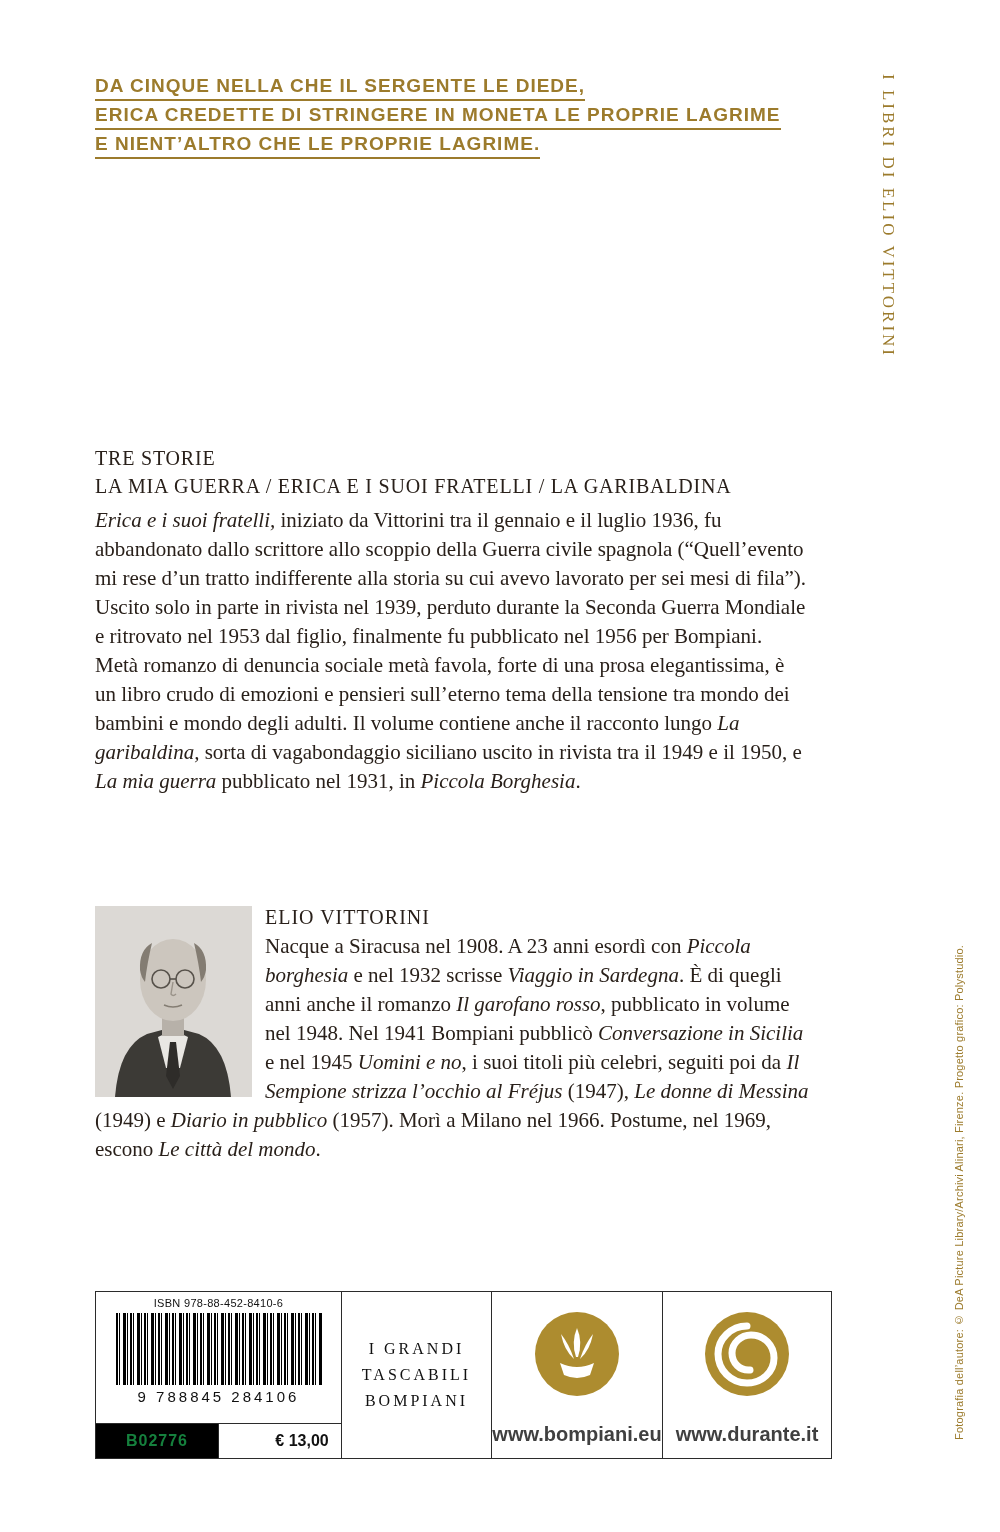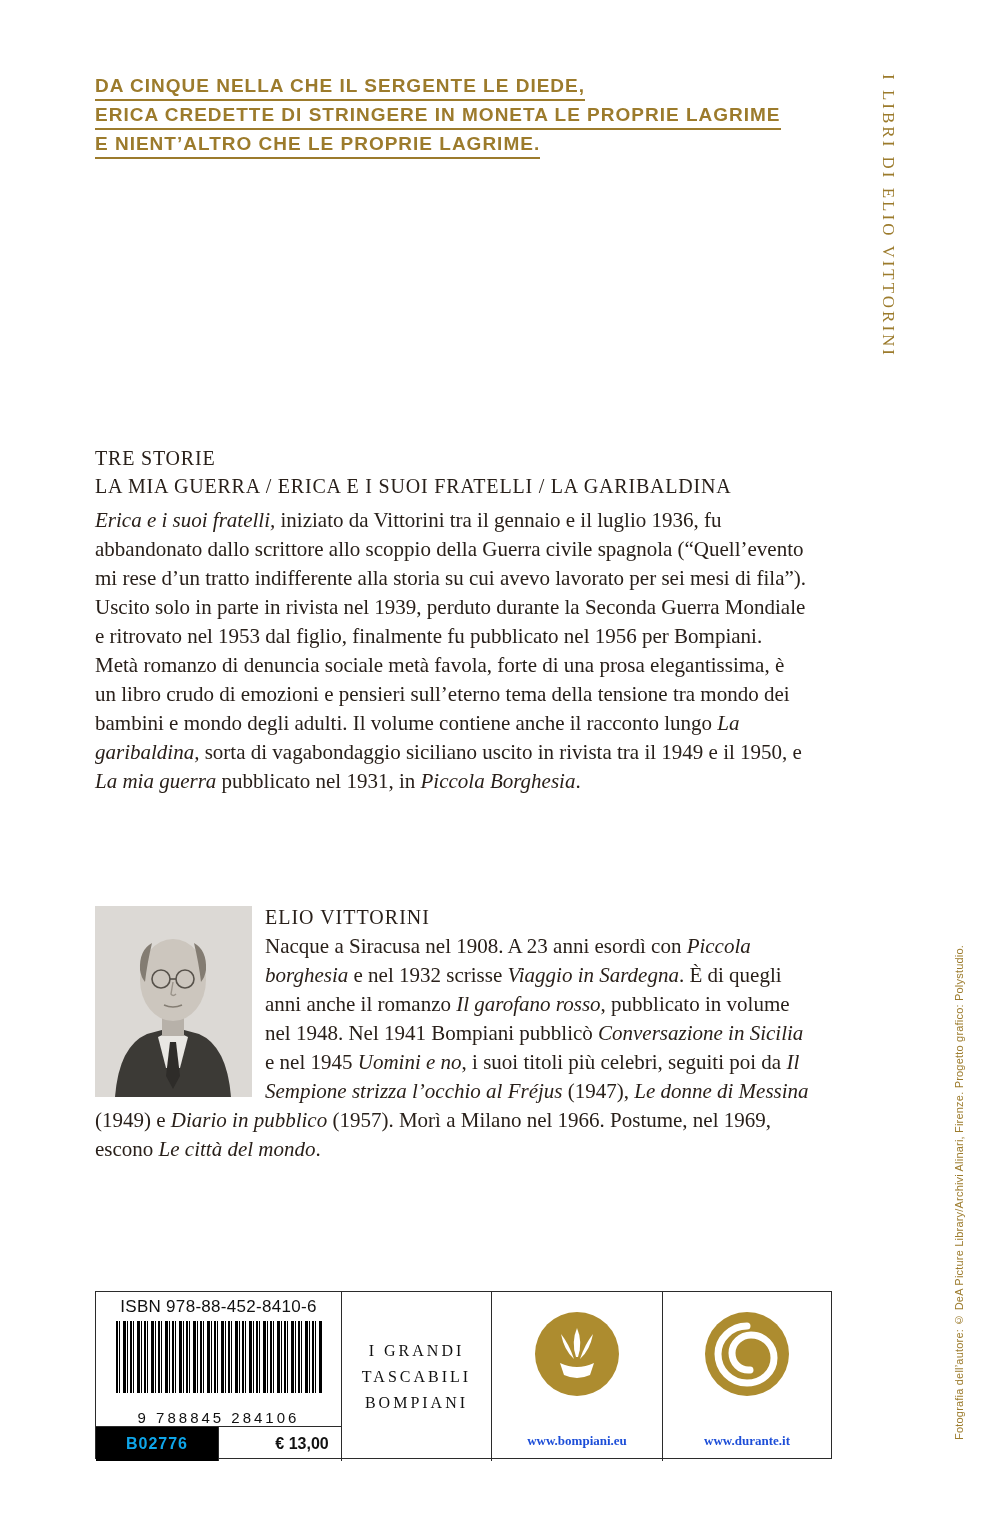--- a/index.html
+++ b/index.html
@@ -34,34 +34,34 @@
   .author-name{font-size:20px;letter-spacing:1px;line-height:29px;}
 
   
   .footer{position:absolute;left:95px;top:1291px;width:737px;height:168px;box-sizing:border-box;
      border:1px solid #2b2b2b;display:grid;grid-template-columns:245px 150px 171px 1fr;
      font-family:"Liberation Sans",sans-serif;color:#111;}
   .fcell{border-left:1px solid #2b2b2b;box-sizing:border-box;}
   .fcell.first{border-left:none;}
   .isbn-cell{display:flex;flex-direction:column;}
   .isbn-top{flex:1;display:flex;flex-direction:column;align-items:center;padding-top:5px;}
-  .isbn-label{font-size:17px;letter-spacing:.3px;}
+  .isbn-label{font-size:11px;letter-spacing:.3px;}
   .barcode{width:206px;height:72px;margin-top:4px;
      background:repeating-linear-gradient(90deg,#000 0 2px,#fff 2px 3px,#000 3px 4px,#fff 4px 7px,#000 7px 10px,#fff 10px 11px,#000 11px 12px,#fff 12px 14px);}
-  .barcode-digits{font-size:15px;letter-spacing:3px;margin-top:16px;}
+  .barcode-digits{font-size:15px;letter-spacing:3px;margin-top:3px;}
   .isbn-bottom{height:34px;display:flex;border-top:1px solid #2b2b2b;}
-  .code-badge{width:122px;background:#000;color:#0ea5e9;display:flex;align-items:center;justify-content:center;
+  .code-badge{width:122px;background:#000;color:#15803d;display:flex;align-items:center;justify-content:center;
      font-weight:bold;font-size:16px;letter-spacing:1px;}
   .price{flex:1;display:flex;align-items:center;justify-content:center;border-left:1px solid #2b2b2b;
      font-weight:bold;font-size:16px;padding-left:44px;}
   .imprint{display:flex;flex-direction:column;align-items:center;justify-content:center;
      font-family:Liberation Serif, serif;font-size:16px;letter-spacing:3px;line-height:26px;}
   .logo-cell{display:flex;flex-direction:column;align-items:center;padding:20px 0 12px;}
   .logo-cell svg{width:84px;height:84px;display:block;}
-  .logo-url{margin-top:auto;color:#1d4ed8;font-weight:bold;font-size:13px;font-family:Liberation Serif, serif;}
+  .logo-url{margin-top:auto;color:#404040;font-weight:bold;font-size:20px;}
 
   .it{font-style:italic;}
 </style>
 </head>
 <body>
 
 <div class="page">
 
   <div class="quote">
     <div class="qline"><span>DA CINQUE NELLA CHE IL SERGENTE LE DIEDE,</span></div>

